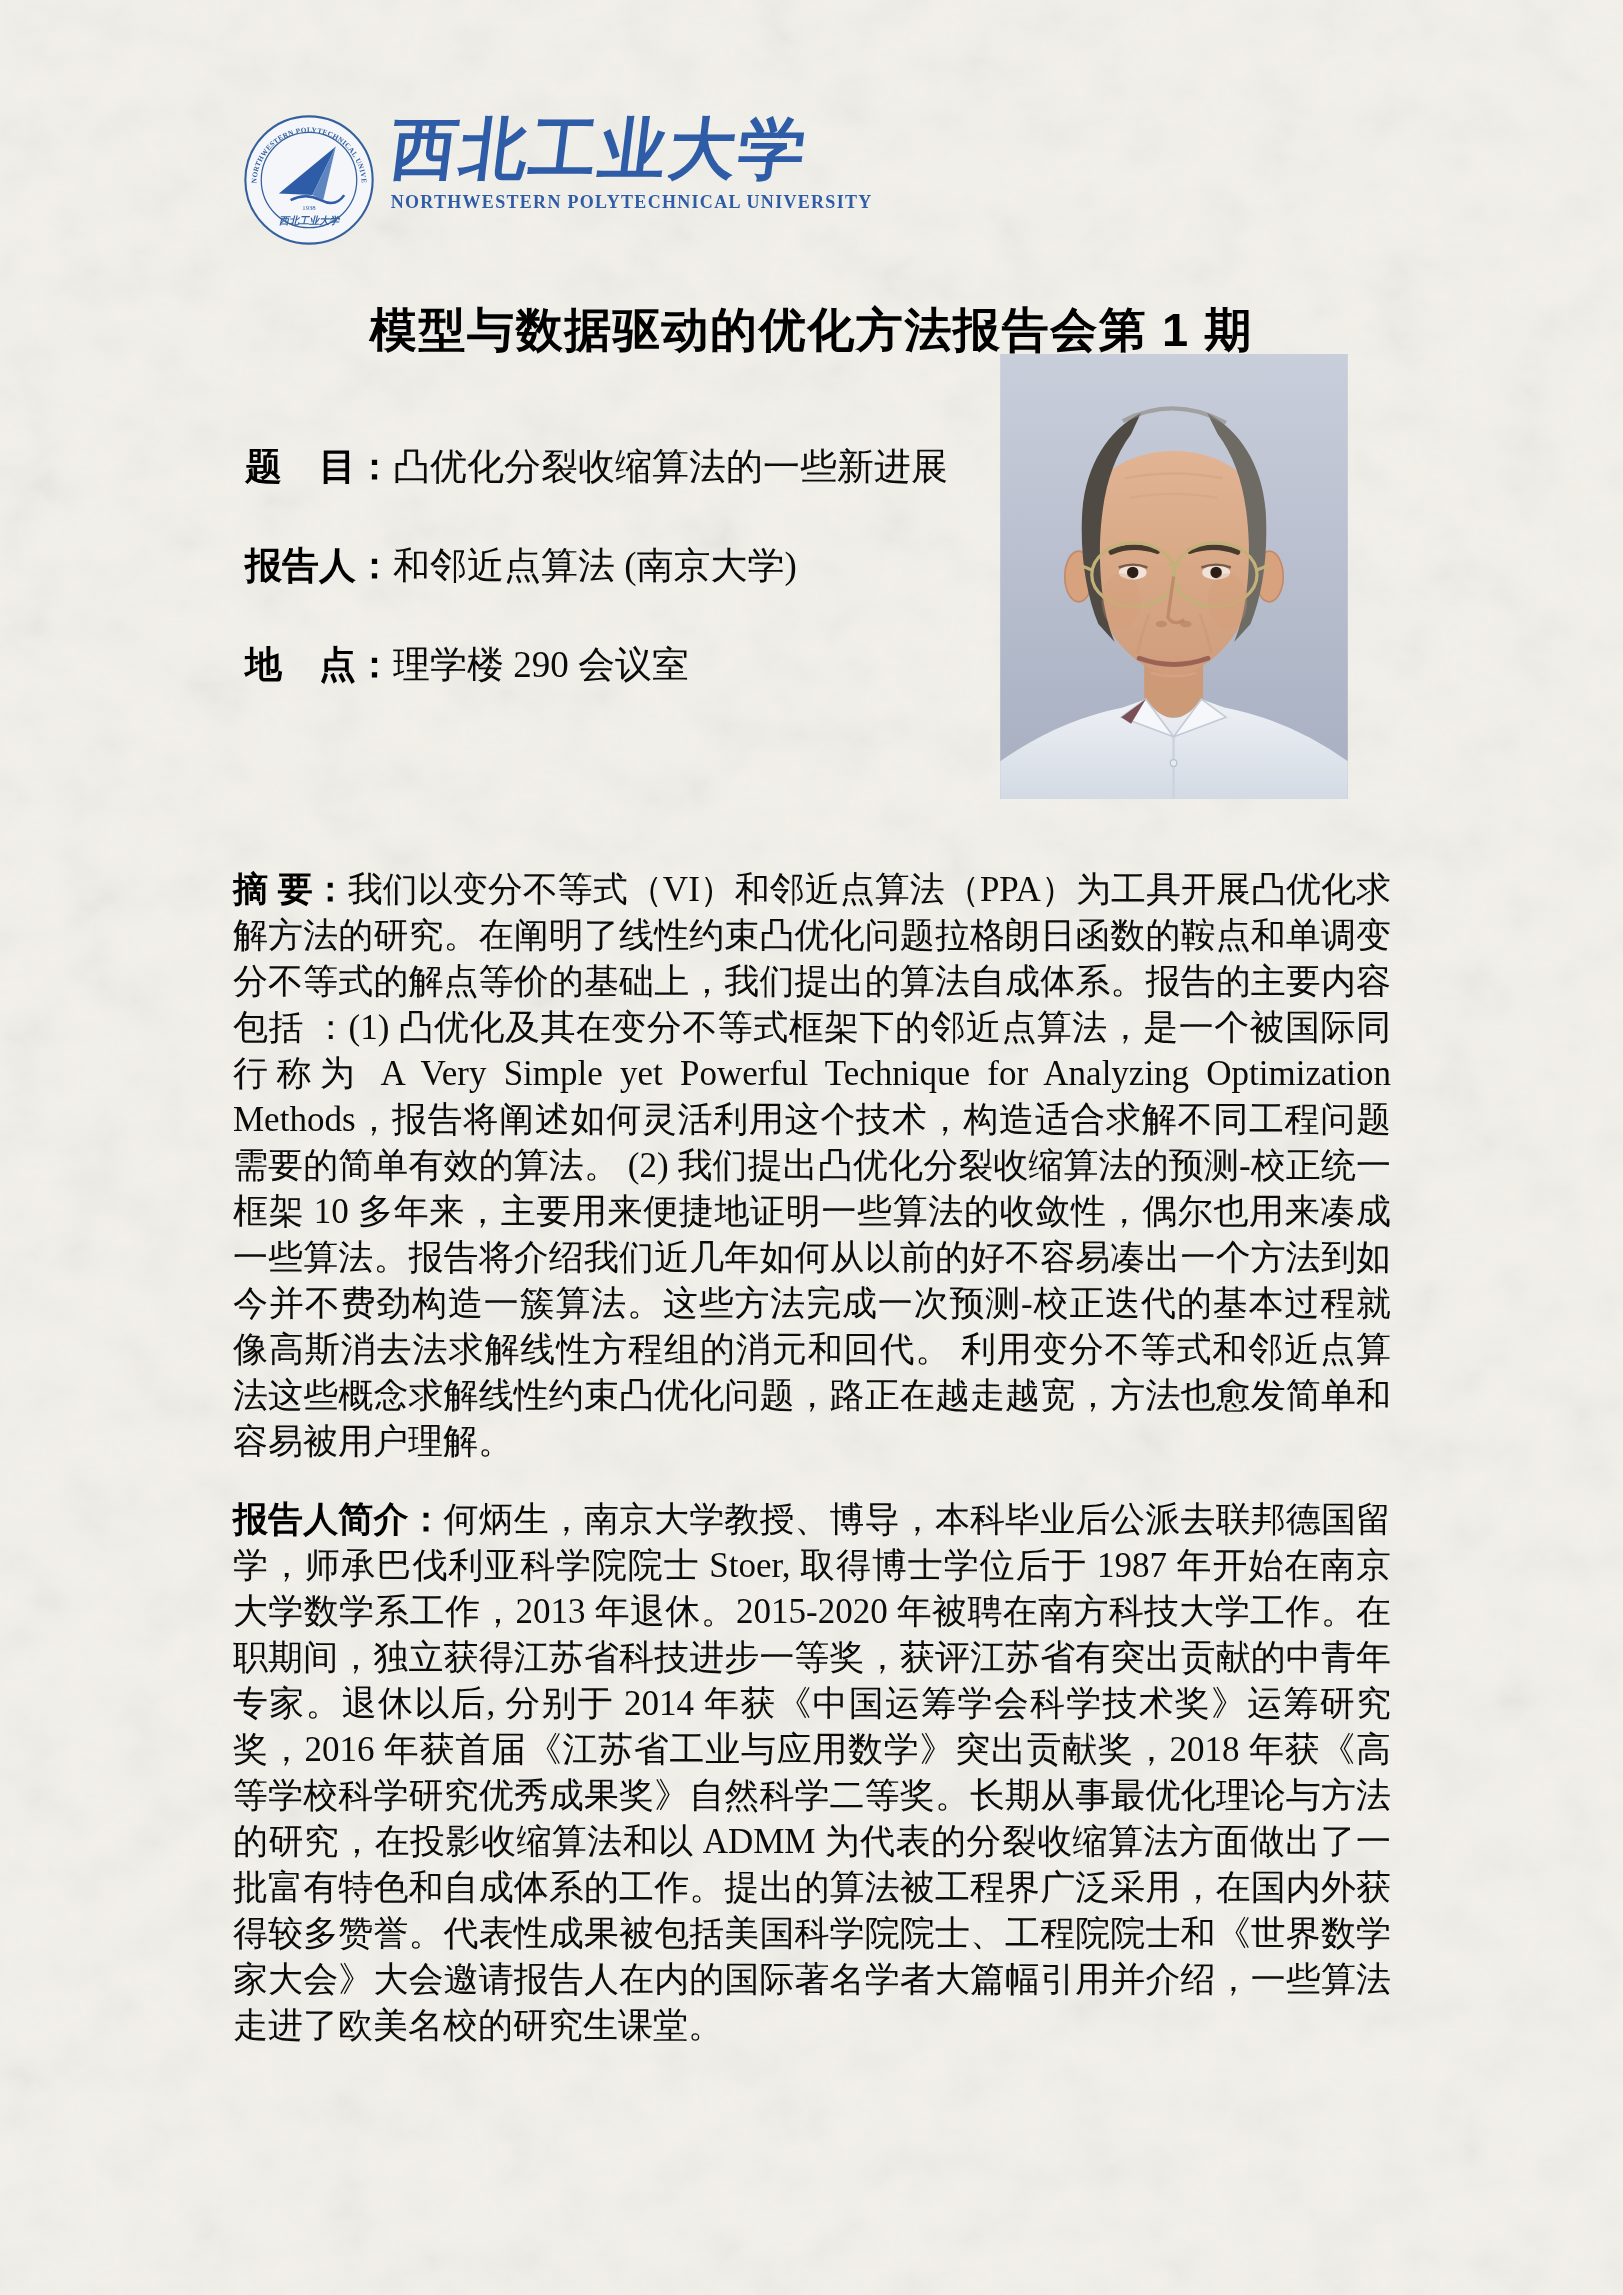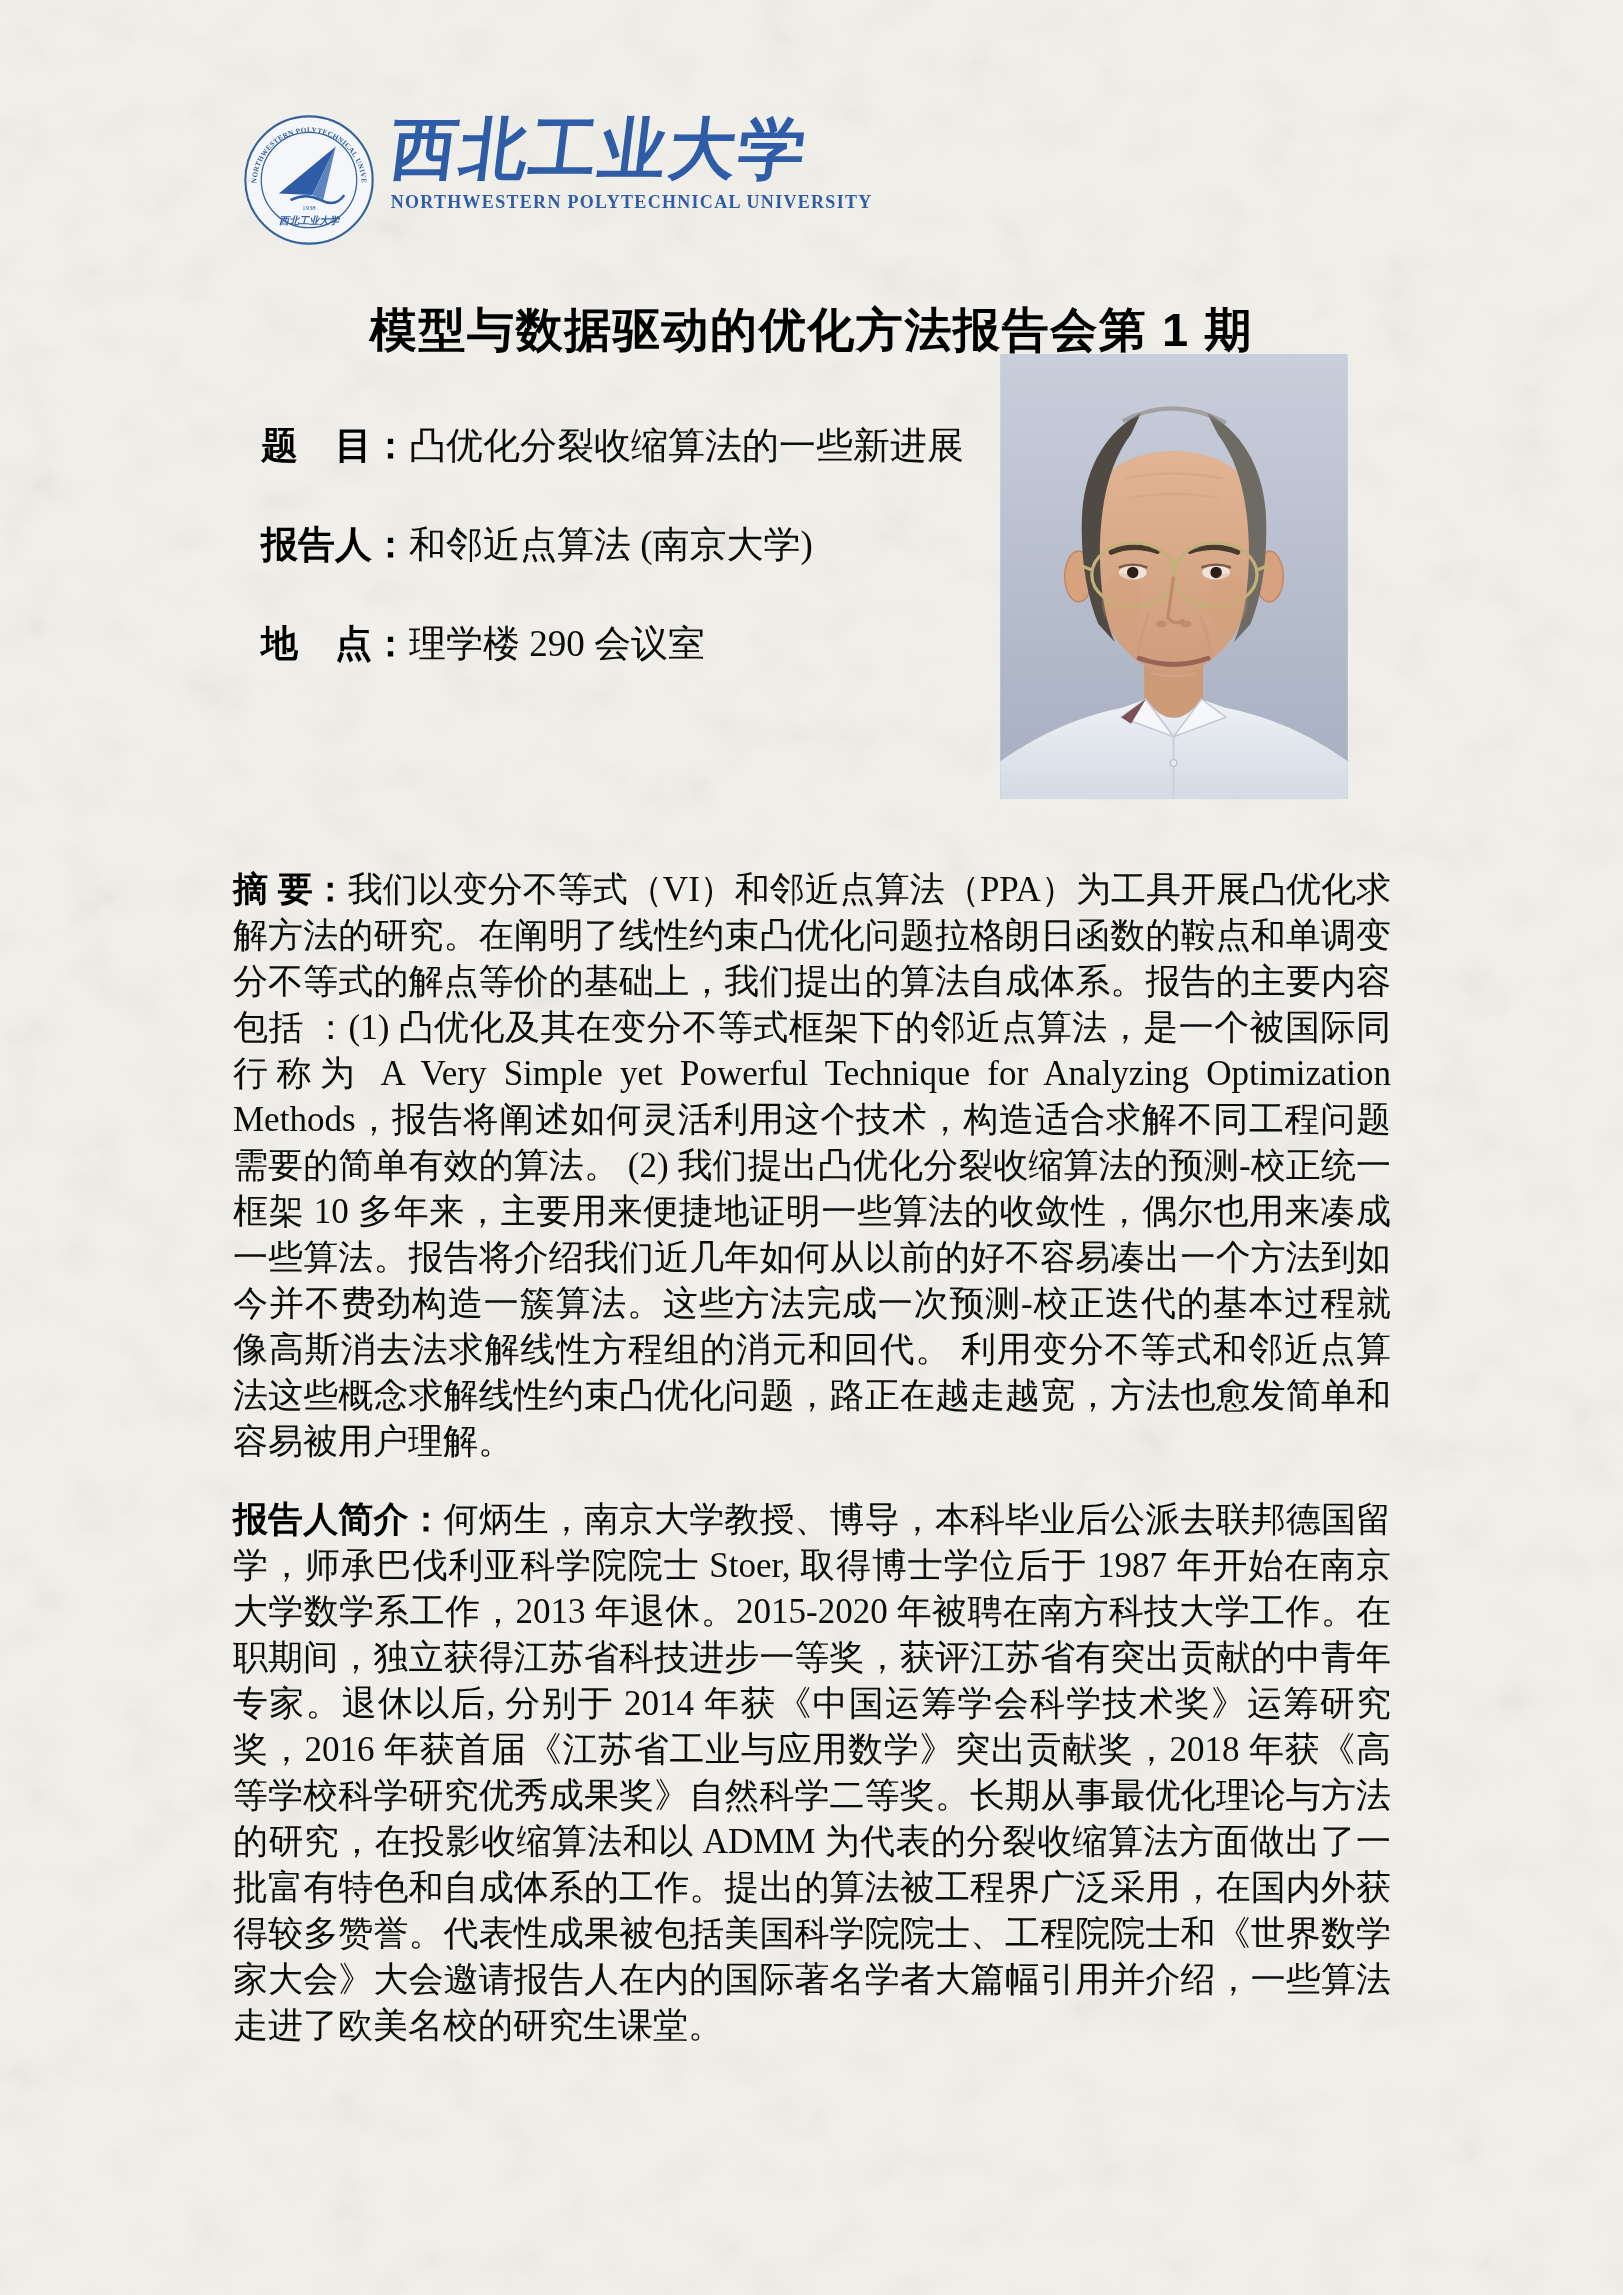--- a/index.html
+++ b/index.html
@@ -26,21 +26,21 @@
 
   
   .title{
     position:absolute;left:233px;top:259px;width:1157px;text-align:center;
     font-size:47px;line-height:54px;font-weight:bold;color:#000;letter-spacing:1.6px;
     font-family:"Liberation Sans","DejaVu Sans",sans-serif;
     margin-top:44px;
   }
 
   
-  .details{position:absolute;left:245px;top:413px;width:744px;margin-left:16px;}
+  .details{position:absolute;left:245px;top:434px;width:744px;}
   .detail-row{height:65px;line-height:65px;margin-bottom:34px;font-size:37px;white-space:nowrap;}
   .detail-label{font-weight:bold;font-family:"Liberation Sans","DejaVu Sans",sans-serif;color:#000;}
   .detail-value{font-family:"Liberation Serif","DejaVu Serif",serif;color:#0b0b0b;}
 
   
   .photo{position:absolute;left:1000px;top:354px;width:348px;height:445px;}
   .photo svg{display:block;width:100%;height:100%;}
 
   
   .para{

